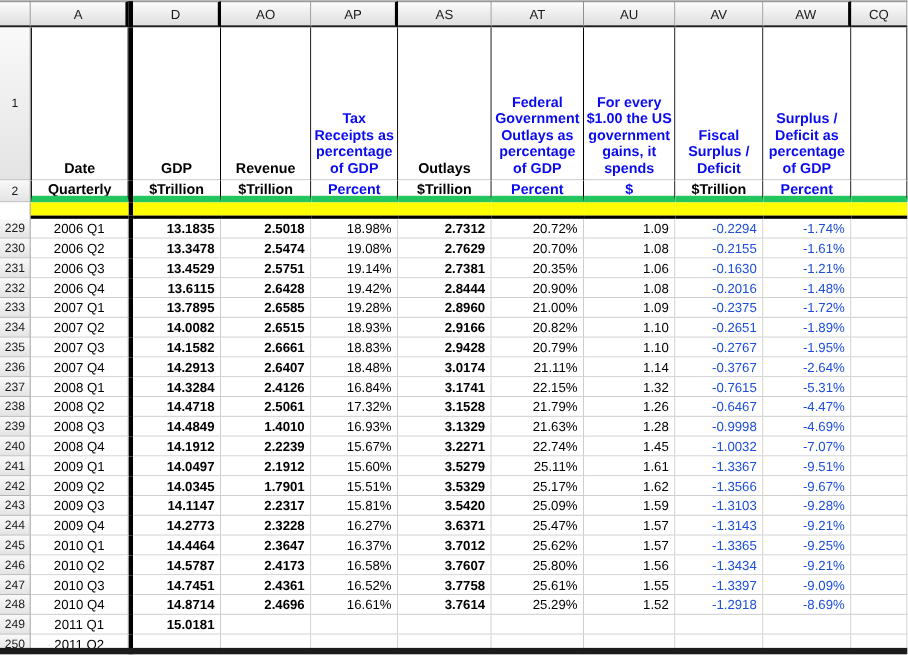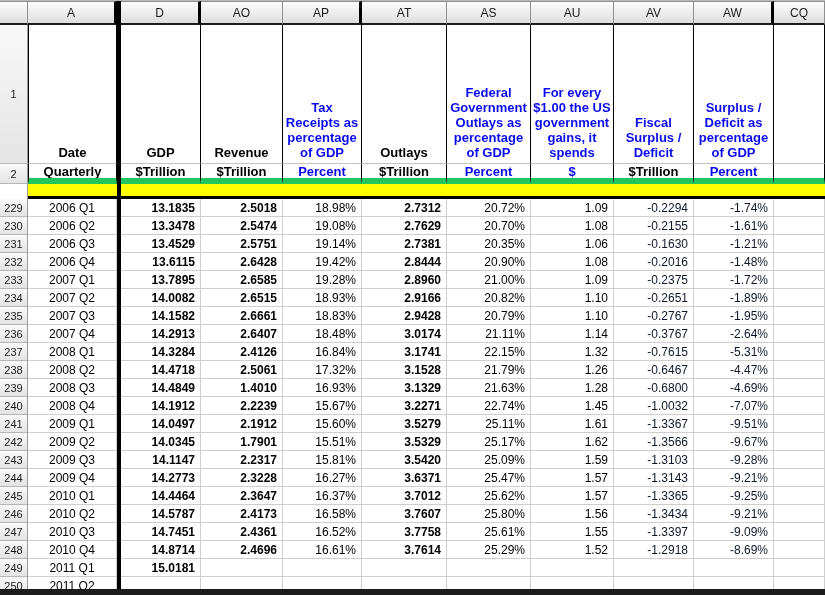--- a/index.html
+++ b/index.html
@@ -54,38 +54,38 @@
   
   .data-row { height:18px; }
   .data-row .cell {
     background:#fff; font-size:12px; color:#000;
     border-right:1px solid #cecece; border-bottom:1px solid #cecece;
     display:flex; align-items:center; overflow:hidden; white-space:nowrap;
   }
   .cell.num { justify-content:flex-end; padding-right:5px; }
   .cell.ctr { justify-content:center; }
   .cell.b { font-weight:bold; }
-  .cell.red { color:#0f172a; }
+  .cell.red { color:#1d4ed8; }
   
   .bottom-strip { position:absolute; left:0; right:0; bottom:0; height:6px; background:#1c1c1c; }
 </style>
 </head>
 <body>
 
 <div id="sheet">
 
   <div class="grid-row letters-row">
     <div></div>
     <div class="hidden-after">A</div>
     <div class="vdivider"></div>
     <div class="hidden-after">D</div>
     <div>AO</div>
     <div class="hidden-after">AP</div>
+    <div>AS</div>
     <div>AT</div>
-    <div>AS</div>
     <div>AU</div>
     <div>AV</div>
     <div class="hidden-after">AW</div>
     <div>CQ</div>
   </div>
 
   <div class="grid-row hdr-row1">
     <div class="rowhdr">1</div>
     <div class="hcell first">Date</div>
     <div class="vdivider"></div>
@@ -289,21 +289,21 @@
       <div class="grid-row data-row">
     <div class="rowhdr">239</div>
     <div class="cell ctr">2008 Q3</div>
     <div class="vdivider"></div>
     <div class="cell num b">14.4849</div>
     <div class="cell num b">1.4010</div>
     <div class="cell num">16.93%</div>
     <div class="cell num b">3.1329</div>
     <div class="cell num">21.63%</div>
     <div class="cell num">1.28</div>
-    <div class="cell num red">-0.6800</div>
+    <div class="cell num red">-0.9998</div>
     <div class="cell num red">-4.69%</div>
     <div class="cell"></div>
   </div>
       <div class="grid-row data-row">
     <div class="rowhdr">240</div>
     <div class="cell ctr">2008 Q4</div>
     <div class="vdivider"></div>
     <div class="cell num b">14.1912</div>
     <div class="cell num b">2.2239</div>
     <div class="cell num">15.67%</div>

